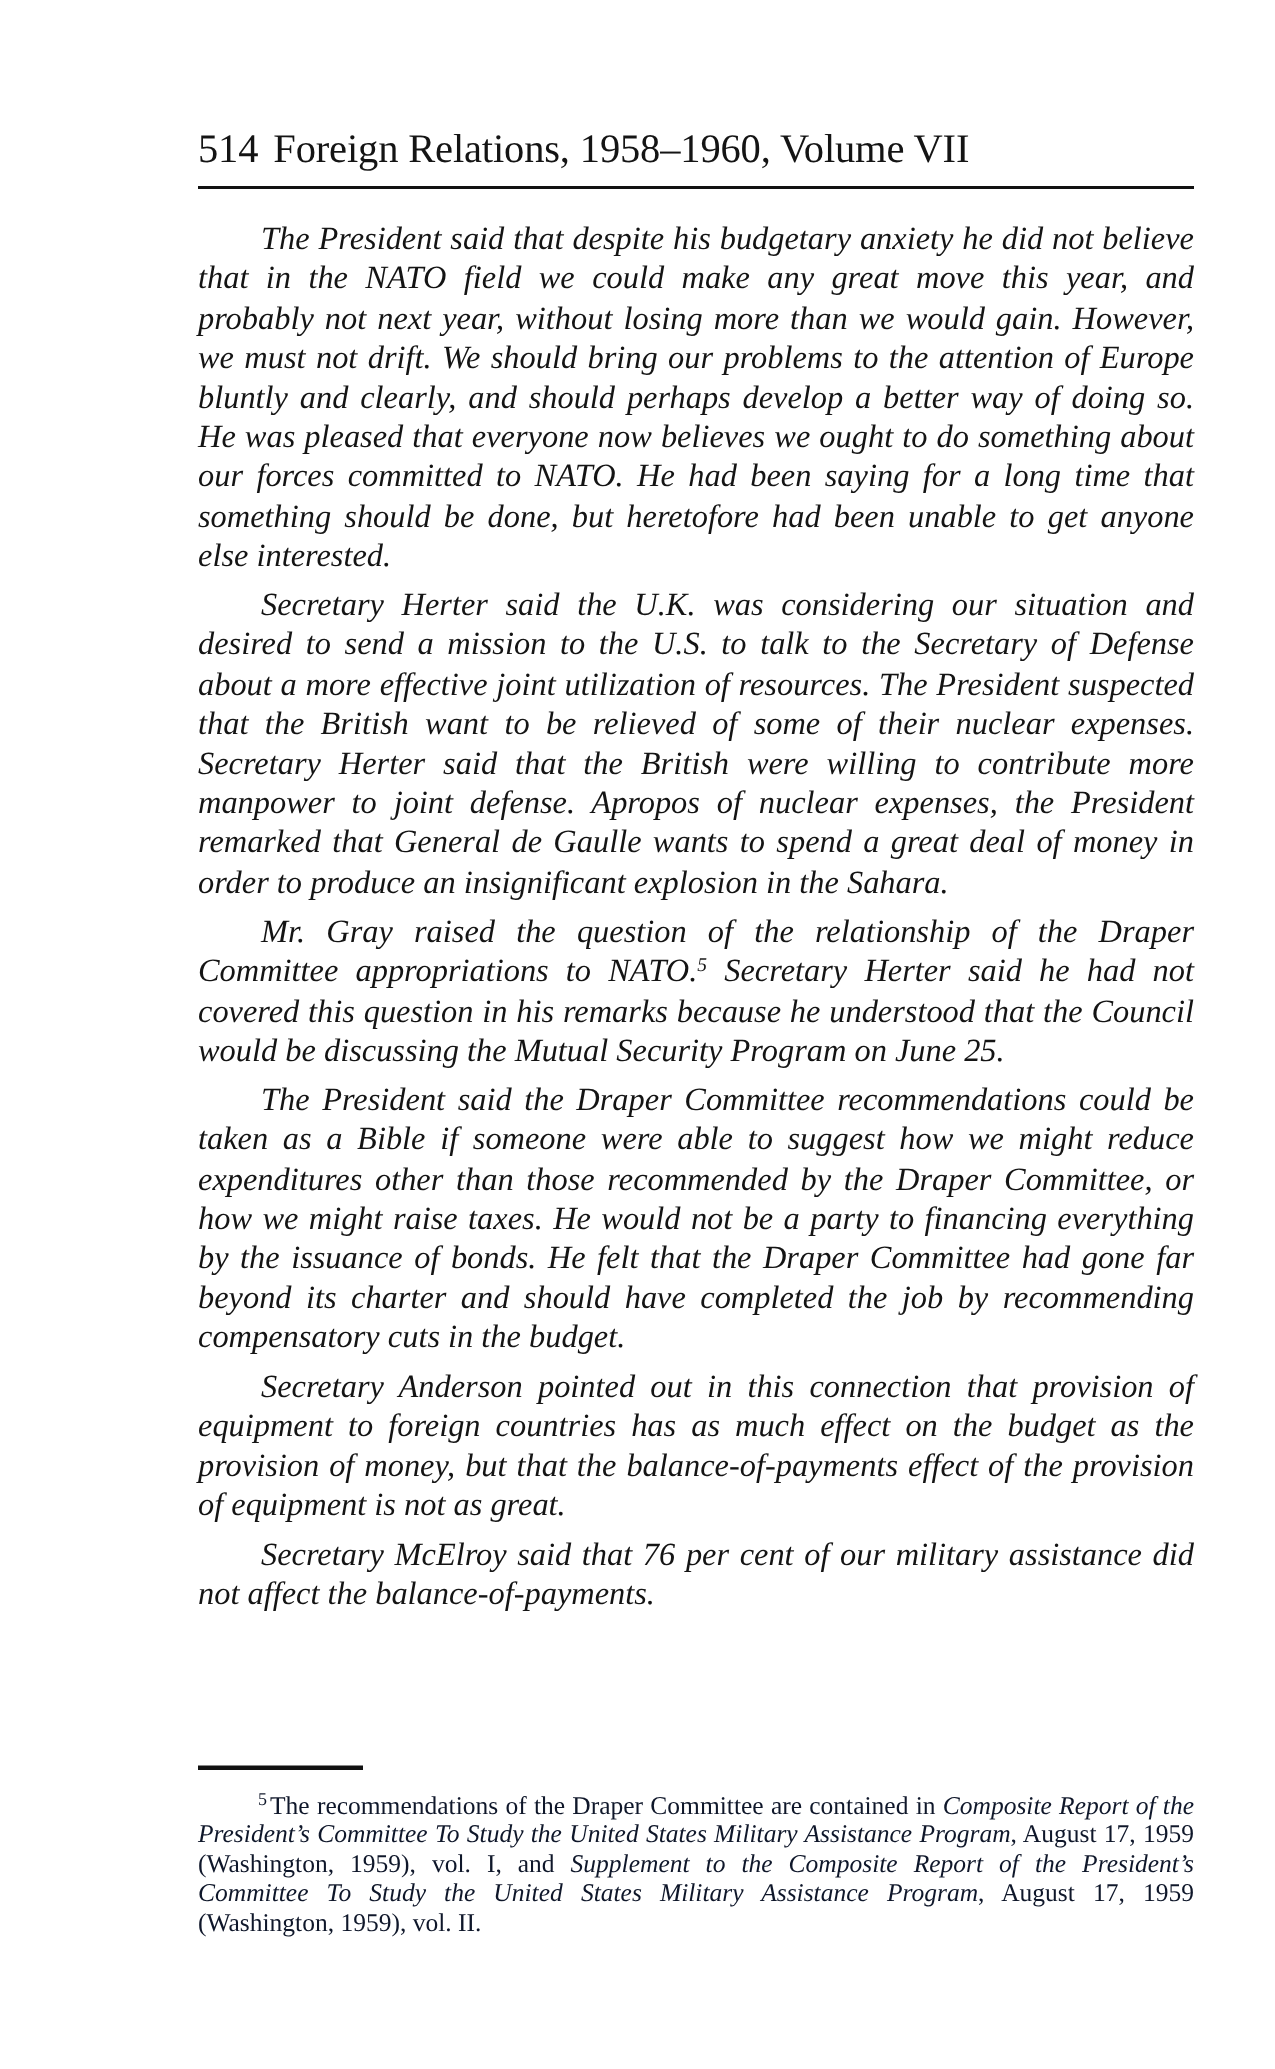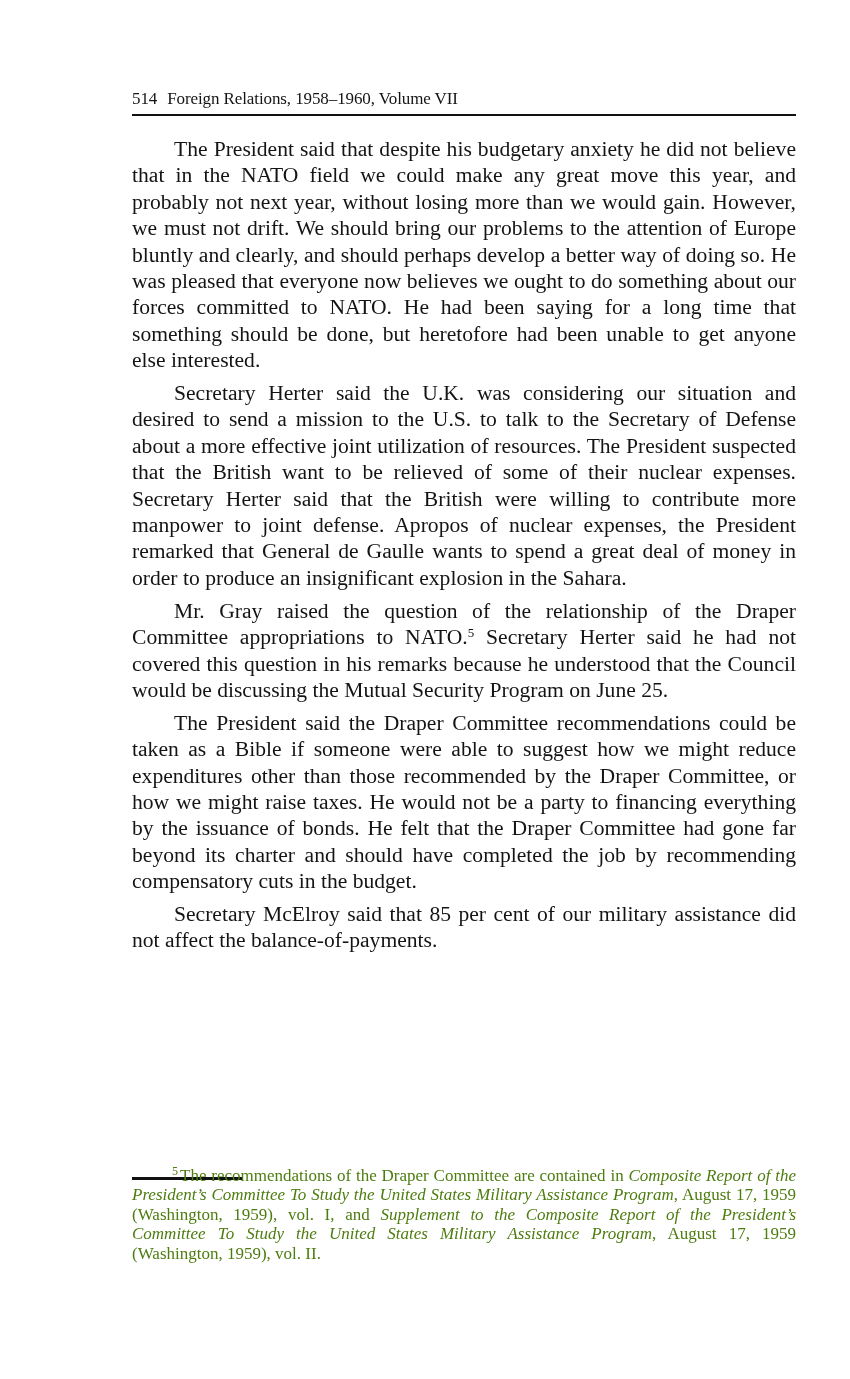--- a/index.html
+++ b/index.html
@@ -3,59 +3,61 @@
 <meta charset="utf-8">
 <style>
   html, body { margin: 0; padding: 0; background: #ffffff; }
   body { width: 850px; height: 1379px; position: relative; overflow: hidden; }
   .page {
     position: absolute; left: 132px; top: 84px; width: 664px;
     font-family: "Liberation Serif", "DejaVu Serif", serif;
     color: #141414;
   }
   .running-head {
-    font-size: 17px; line-height: 30px; height: 30px;
+    font-size: 27px; line-height: 30px; height: 30px;
     white-space: nowrap; letter-spacing: -0.1px;
     border-bottom: 2.5px solid #111;
-    padding-bottom: 0px;
+    padding-bottom: 10px;
   }
   .running-head .pg { margin-right: 10px; }
   .body { margin-top: 20px; }
   .para {
     font-size: 21.6px; line-height: 26.4px;
     text-align: justify; text-indent: 42px;
     margin: 0 0 6.4px 0;
     hyphens: manual;
+    font-style: italic;
   }
   sup.fnref { font-size: 13px; line-height: 0; vertical-align: 7px; }
   .fn-rule {
     position: absolute; left: 132px; top: 1177px; width: 110px; height: 2.5px; background: #111;
   }
   .footnote {
-    position: absolute; left: 132px; top: 1166px; width: 664px;
+    position: absolute; left: 132px; top: 1194px; width: 664px;
     font-family: "Liberation Serif", "DejaVu Serif", serif;
-    color: #4d7c0f;
+    color: #0f172a;
     font-size: 17px; line-height: 19.4px;
     text-align: justify; text-indent: 40px;
   }
   .footnote sup { font-size: 12px; line-height: 0; vertical-align: 6px; margin-right: 2px; }
   .footnote i { font-style: italic; }
 </style>
 </head>
 <body>
 
 <div class="page">
   <div class="running-head">
     <span class="pg">514</span><span>Foreign Relations, 1958–1960, Volume VII</span>
   </div>
 
   <div class="body">
     <p class="para">The President said that despite his budgetary anxiety he did not believe that in the NATO field we could make any great move this year, and probably not next year, without losing more than we would gain. However, we must not drift. We should bring our problems to the attention of Europe bluntly and clearly, and should perhaps develop a better way of doing so. He was pleased that everyone now believes we ought to do something about our forces committed to NATO. He had been saying for a long time that something should be done, but heretofore had been unable to get anyone else interested.</p>
     <p class="para">Secretary Herter said the U.K. was considering our situation and desired to send a mission to the U.S. to talk to the Secretary of Defense about a more effective joint utilization of resources. The President suspected that the British want to be relieved of some of their nuclear expenses. Secretary Herter said that the British were willing to contribute more manpower to joint defense. Apropos of nuclear expenses, the President remarked that General de Gaulle wants to spend a great deal of money in order to produce an insignificant explosion in the Sahara.</p>
     <p class="para"><span>Mr. Gray raised the question of the relationship of the Draper Committee appropriations to NATO.</span><sup class="fnref">5</sup><span> Secretary Herter said he had not covered this question in his remarks because he understood that the Council would be discussing the Mutual Security Program on June 25.</span></p>
     <p class="para">The President said the Draper Committee recommendations could be taken as a Bible if someone were able to suggest how we might reduce expenditures other than those recommended by the Draper Committee, or how we might raise taxes. He would not be a party to financing everything by the issuance of bonds. He felt that the Draper Committee had gone far beyond its charter and should have completed the job by recommending compensatory cuts in the budget.</p>
-    <p class="para">Secretary McElroy said that 85 per cent of our military assistance did not affect the balance-of-payments.</p>
+    <p class="para">Secretary Anderson pointed out in this connection that provision of equipment to foreign countries has as much effect on the budget as the provision of money, but that the balance-of-payments effect of the provision of equipment is not as great.</p>
+    <p class="para">Secretary McElroy said that 76 per cent of our military assistance did not affect the balance-of-payments.</p>
   </div>
 </div>
 
 <div class="fn-rule"></div>
 
 <div class="footnote"><sup>5</sup><span>The recommendations of the Draper Committee are contained in </span><i>Composite Report of the President’s Committee To Study the United States Military Assistance Program</i><span>, August 17, 1959 (Washington, 1959), vol. I, and </span><i>Supplement to the Composite Report of the President’s Committee To Study the United States Military Assistance Program</i><span>, August 17, 1959 (Washington, 1959), vol. II.</span></div>
 
 </body></html>

